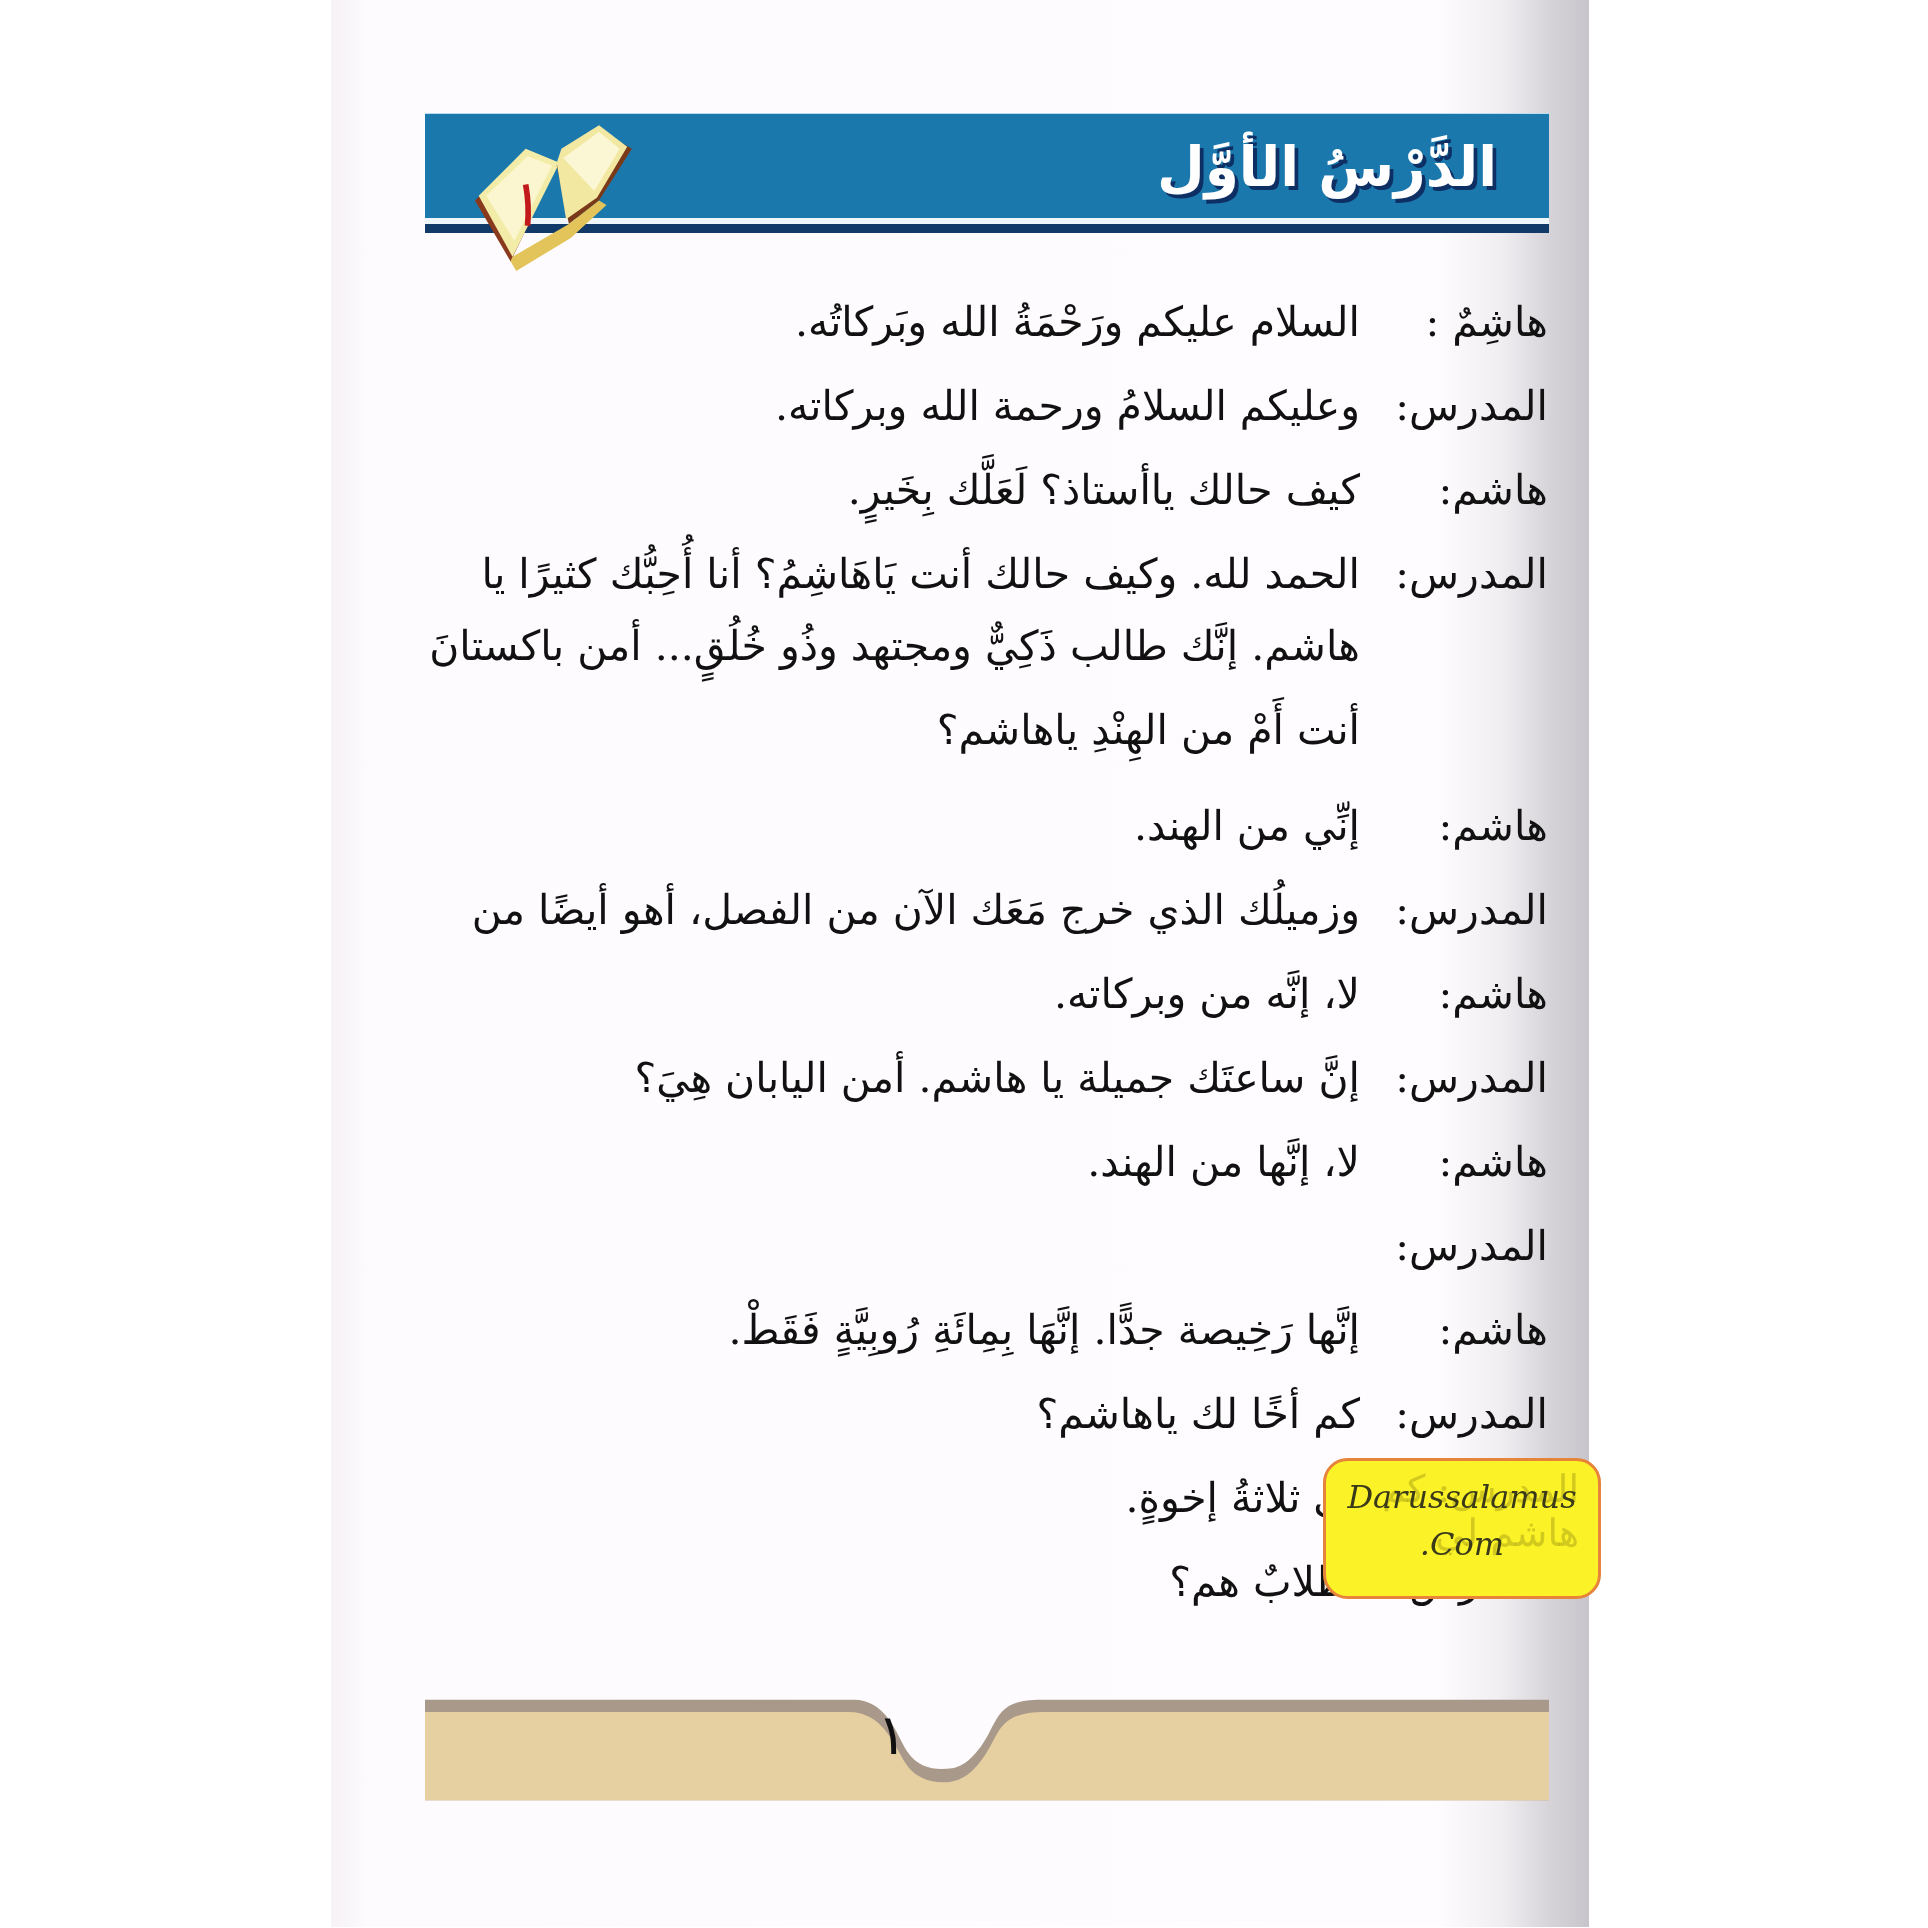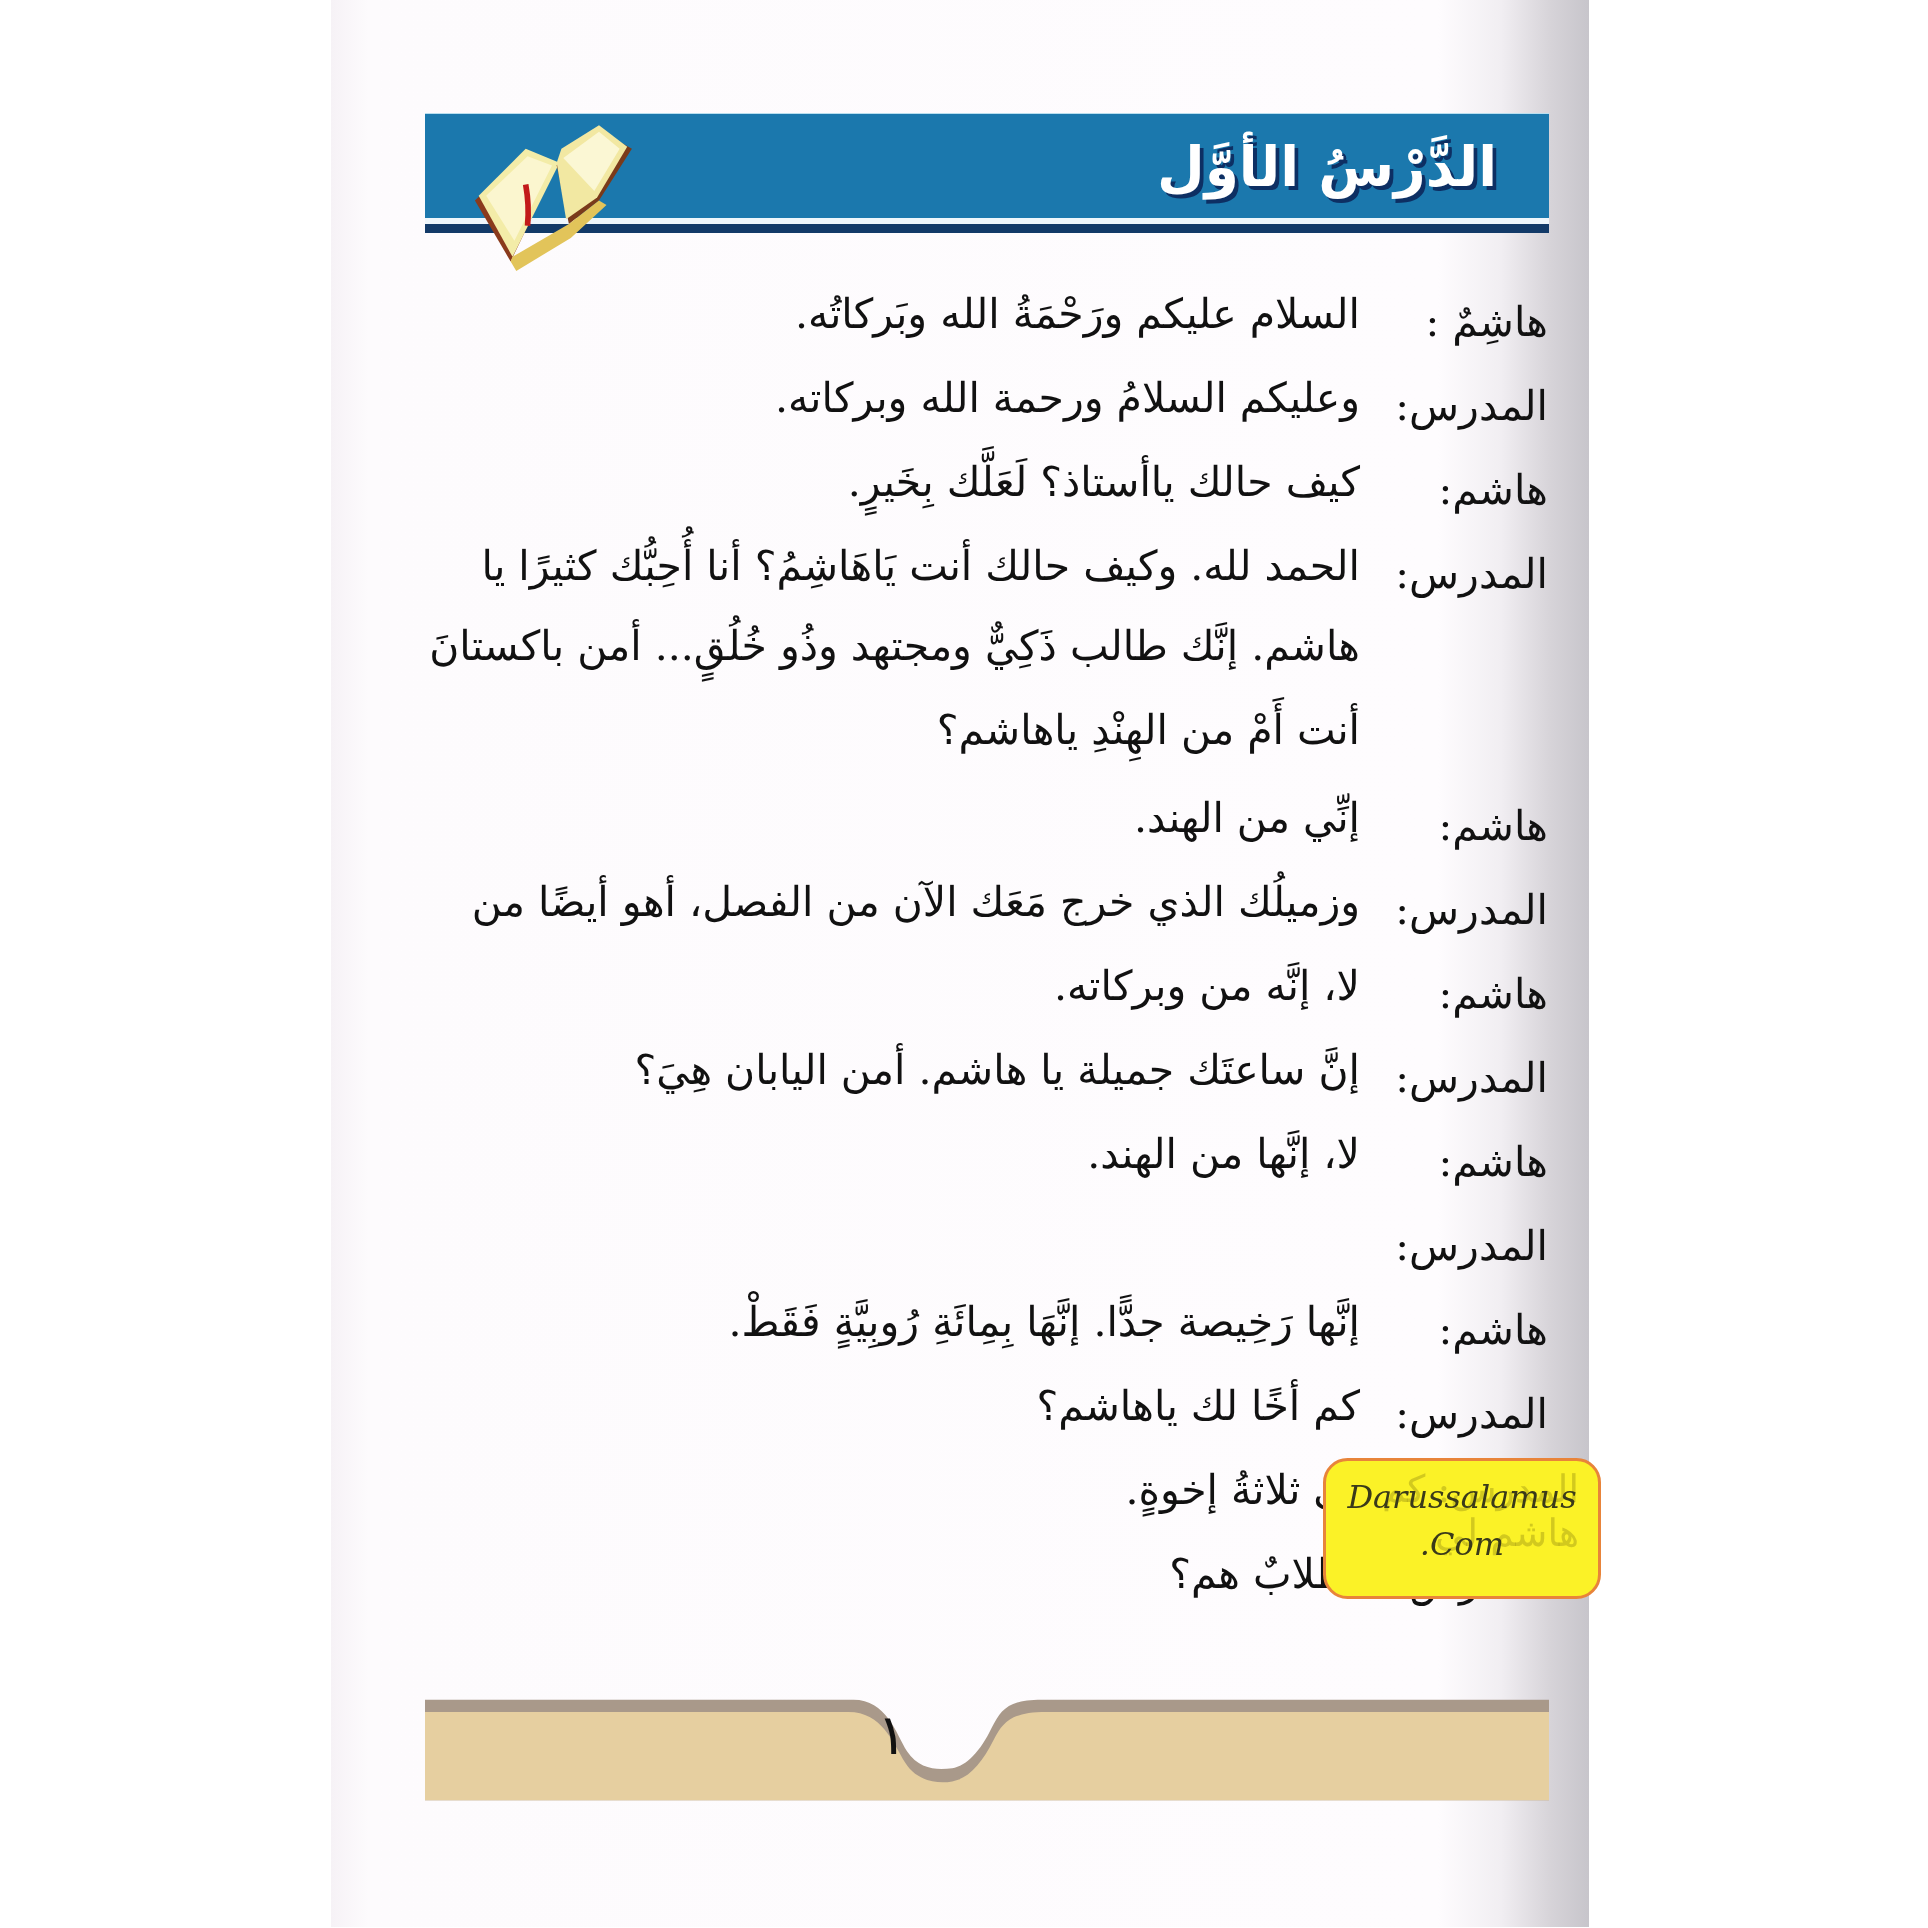--- a/index.html
+++ b/index.html
@@ -12,21 +12,21 @@
   .header-white { position:absolute; left:94px; top:218px; width:1124px; height:5.6px; background:#eef6fb; }
   .header-dark { position:absolute; left:94px; top:224px; width:1124px; height:9.4px; background:#123a68; }
   .header-title { position:absolute; right:92px; top:130px; direction:rtl; color:#ffffff;
                   font-family:"DejaVu Sans", sans-serif; font-weight:bold; font-size:55px; line-height:75px;
                   text-shadow: 3.8px 3.8px 0 #0d2f63; letter-spacing:0.9px; }
   .book { position:absolute; left:127px; top:111px; width:188px; height:160px; }
   .dialogue { position:absolute; right:41px; top:268px; width:1130px; direction:rtl;
               font-size:41px; color:#111; }
   .line { position:relative; height:84px; line-height:84px; white-space:nowrap; }
   .speaker { position:absolute; right:0; top:12px; width:160px; text-align:right; }
-  .utter { position:absolute; right:188px; top:4px; text-align:right; }
+  .utter { position:absolute; right:188px; top:12px; text-align:right; }
   .cont { position:absolute; right:188px; top:0; text-align:left; }
   .watermark { position:absolute; left:992px; top:1458px; width:278px; height:141px;
                background:#fbf227; border:3.8px solid #e8843a; border-radius:24.5px; box-sizing:border-box;
                text-align:center; font-family:"DejaVu Serif", serif; font-style:italic; color:#3a3a1a;padding-left:28px; }
   .wm-line1 { position:absolute; top:17px; left:0; right:0; font-size:32px; }
   .wm-line2 { position:absolute; top:64px; left:0; right:0; font-size:32px; }
   .wm-ghost { position:absolute; left:0; right:0; top:0; bottom:0; color:rgba(160,150,20,0.45);
               font-size:38px; direction:rtl; text-align:right; padding:5.6px 19px; font-style:normal; }
   .footer { position:absolute; left:94px; top:1695px; width:1124px; height:108px; }
   .page-number { position:absolute; left:542px; top:1702px; width:38px; text-align:center;

